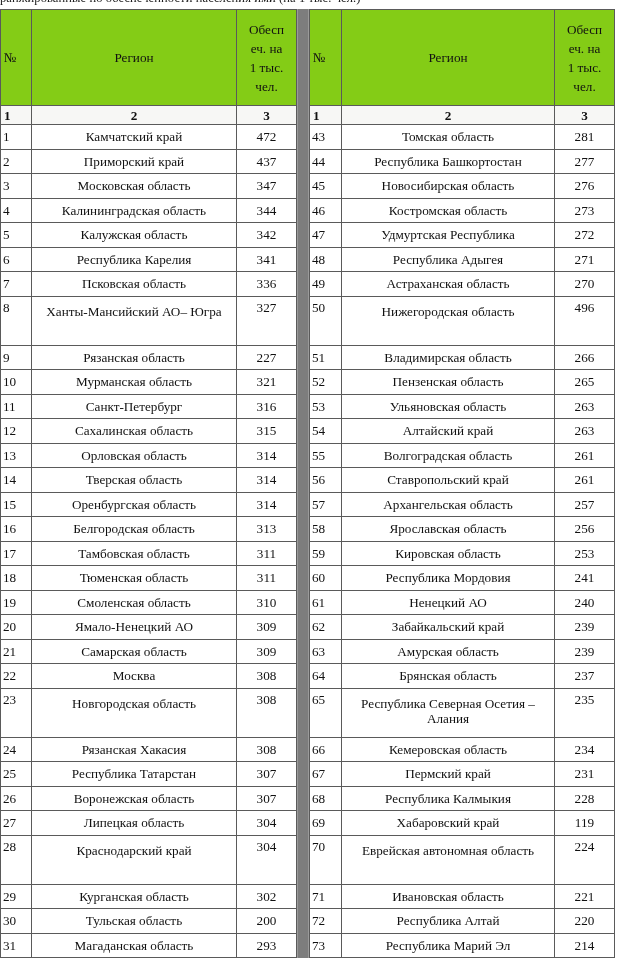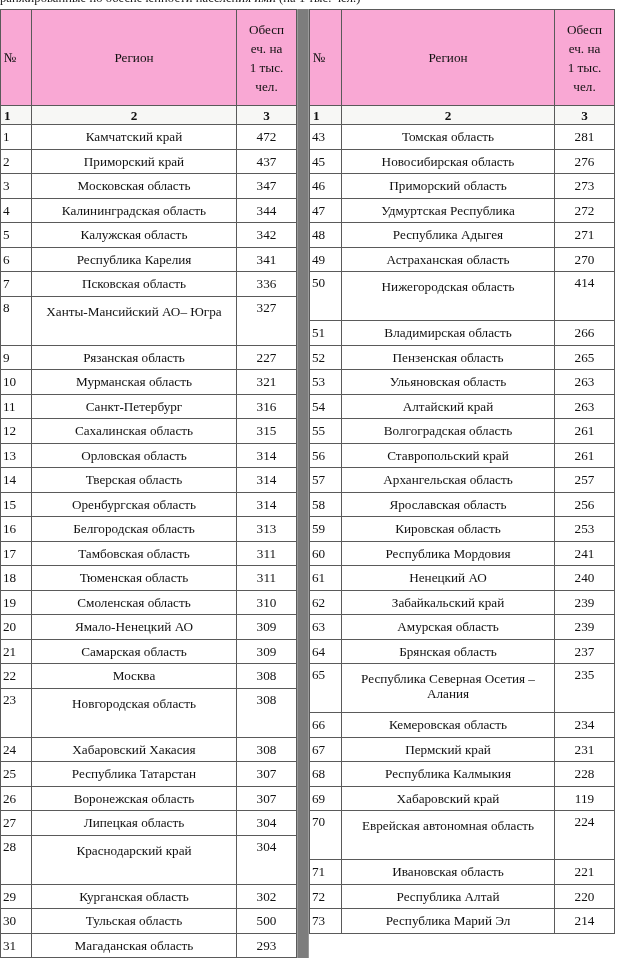--- a/index.html
+++ b/index.html
@@ -74,21 +74,21 @@
   
   .left col.c-num  { width: 31px; }
   .left col.c-reg  { width: 205px; }
   .left col.c-val  { width: 60px; }
 
   .right col.c-num { width: 32px; }
   .right col.c-reg { width: 213px; }
   .right col.c-val { width: 60px; }
 
   thead th {
-    background: #f9a8d4;
+    background: #84cc16;
     text-align: center;
     font-weight: bold;
     height: 96px;
     padding: 2px 1px;
   }
   thead th.h-num   { text-align: left; padding-left: 3px; }
   thead th.h-cap   { line-height: 19px; }
 
   tr.colnums td {
     background: #f7f7f5;
@@ -259,21 +259,21 @@
             <td class="reg">Москва</td>
             <td class="val">308</td>
           </tr>
           <tr class="tall">
             <td class="num">23</td>
             <td class="reg">Новгородская область</td>
             <td class="val">308</td>
           </tr>
           <tr>
             <td class="num">24</td>
-            <td class="reg">Хабаровский Хакасия</td>
+            <td class="reg">Рязанская Хакасия</td>
             <td class="val">308</td>
           </tr>
           <tr>
             <td class="num">25</td>
             <td class="reg">Республика Татарстан</td>
             <td class="val">307</td>
           </tr>
           <tr>
             <td class="num">26</td>
             <td class="reg">Воронежская область</td>
@@ -290,21 +290,21 @@
             <td class="val">304</td>
           </tr>
           <tr>
             <td class="num">29</td>
             <td class="reg">Курганская область</td>
             <td class="val">302</td>
           </tr>
           <tr>
             <td class="num">30</td>
             <td class="reg">Тульская область</td>
-            <td class="val">500</td>
+            <td class="val">200</td>
           </tr>
           <tr>
             <td class="num">31</td>
             <td class="reg">Магаданская область</td>
             <td class="val">293</td>
           </tr>
         </tbody>
     </table>
 
     <div class="gutter"></div>
@@ -332,48 +332,53 @@
           <td class="n-val">3</td>
         </tr>
       </thead>
       <tbody class="body" id="right-body">
           <tr>
             <td class="num">43</td>
             <td class="reg">Томская область</td>
             <td class="val">281</td>
           </tr>
           <tr>
+            <td class="num">44</td>
+            <td class="reg">Республика Башкортостан</td>
+            <td class="val">277</td>
+          </tr>
+          <tr>
             <td class="num">45</td>
             <td class="reg">Новосибирская область</td>
             <td class="val">276</td>
           </tr>
           <tr>
             <td class="num">46</td>
-            <td class="reg">Приморский область</td>
+            <td class="reg">Костромская область</td>
             <td class="val">273</td>
           </tr>
           <tr>
             <td class="num">47</td>
             <td class="reg">Удмуртская Республика</td>
             <td class="val">272</td>
           </tr>
           <tr>
             <td class="num">48</td>
             <td class="reg">Республика Адыгея</td>
             <td class="val">271</td>
           </tr>
           <tr>
             <td class="num">49</td>
             <td class="reg">Астраханская область</td>
             <td class="val">270</td>
           </tr>
           <tr class="tall">
             <td class="num">50</td>
             <td class="reg">Нижегородская область</td>
-            <td class="val">414</td>
+            <td class="val">496</td>
           </tr>
           <tr>
             <td class="num">51</td>
             <td class="reg">Владимирская область</td>
             <td class="val">266</td>
           </tr>
           <tr>
             <td class="num">52</td>
             <td class="reg">Пензенская область</td>
             <td class="val">265</td>

